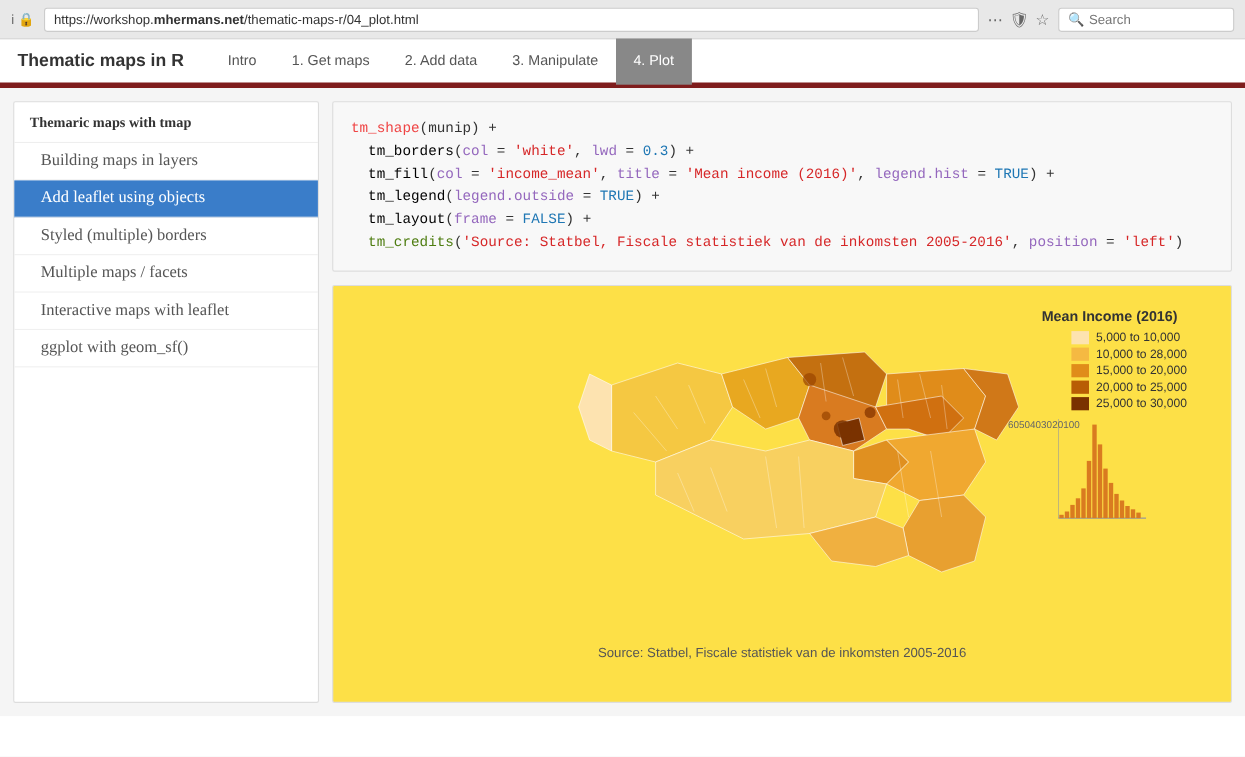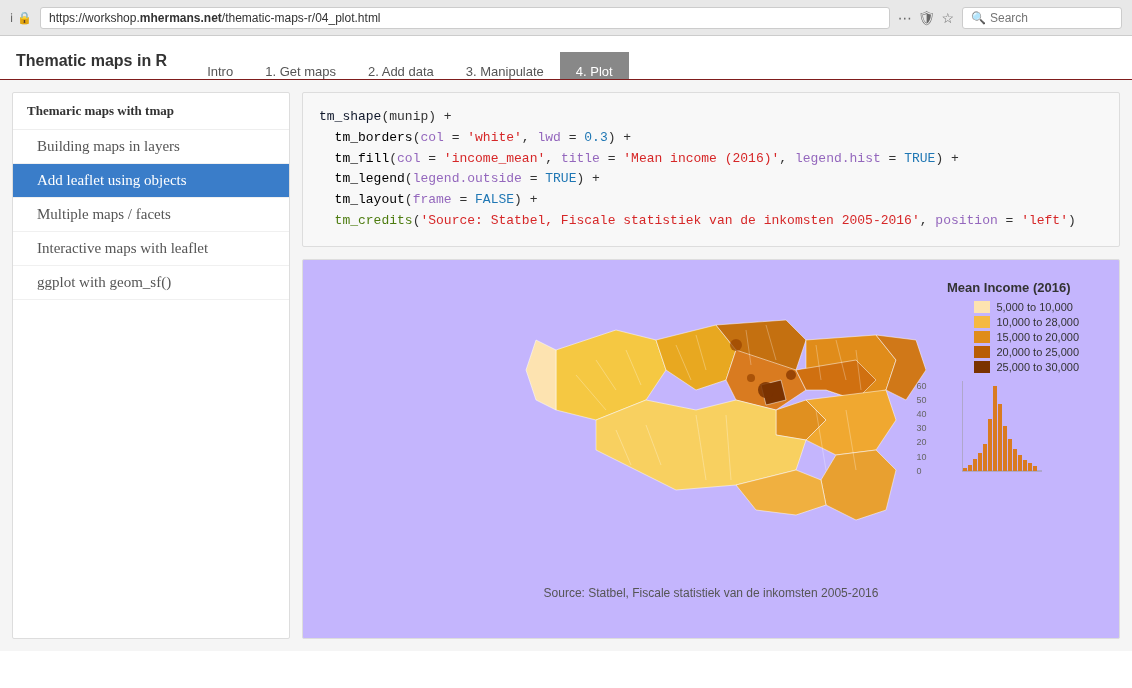--- a/index.html
+++ b/index.html
@@ -44,23 +44,24 @@
       gap: 4px;
     }
     .search-bar input { border: none; outline: none; font-size: 12px; width: 100%; }
 
     
     .page { background: white; min-height: 652px; }
 
     
     .top-nav {
       display: flex;
+      align-items: center;
       padding: 16px 16px;
       background: white;
-      border-bottom: 1px solid #7f1d1d;
+      border-bottom: 5px solid #7f1d1d;
       height: 44px;
     }
     .site-title {
       font-size: 16px;
       font-weight: bold;
       color: #333;
       margin-right: 24px;
       white-space: nowrap;
     }
     .nav-tabs { display: flex; gap: 0; }
@@ -129,21 +130,21 @@
       border-radius: 2px;
       padding: 14px 16px;
       font-family: 'Courier New', monospace;
       font-size: 13px;
       line-height: 1.6;
     }
     .code-line { white-space: pre; }
 
     
     .map-area {
-      background: #c4b5fd;
+      background: #fde047;
       border: 1px solid #ddd;
       border-radius: 2px;
       padding: 10px;
       display: flex;
       justify-content: center;
       align-items: flex-start;
       position: relative;
       min-height: 380px;
     }
 
@@ -183,21 +184,21 @@
       height: 12px;
       display: inline-block;
       flex-shrink: 0;
     }
     .hist-y-labels {
       position: absolute;
       left: -22px;
       top: 0;
       height: 100%;
       display: flex;
-      flex-direction: column;
+      flex-direction: row;
       justify-content: space-between;
       font-size: 9px;
       color: #666;
     }
 
     .map-caption {
       text-align: center;
       font-size: 12px;
       color: #555;
       margin-top: 6px;
@@ -239,29 +240,30 @@
       <a class="nav-tab active">4. Plot</a>
     </nav>
   </div>
 
   <div class="content-area">
 
     <div class="sidebar">
       <div class="sidebar-section-header">Themaric maps with tmap</div>
       <div class="sidebar-item">Building maps in layers</div>
       <div class="sidebar-item active">Add leaflet using objects</div>
+      <div class="sidebar-item">Styled (multiple) borders</div>
       <div class="sidebar-item">Multiple maps / facets</div>
       <div class="sidebar-item">Interactive maps with leaflet</div>
       <div class="sidebar-item">ggplot with geom_sf()</div>
     </div>
 
     <div class="main-content">
 
       <div class="code-block">
-        <div class="code-line"><span style="color:#0f172a;">tm_shape</span><span>(munip) +</span></div>
+        <div class="code-line"><span style="color:#ef4444;">tm_shape</span><span>(munip) +</span></div>
         <div class="code-line">  <span style="color:#000;">tm_borders</span><span>(</span><span style="color:#9467bd;">col</span><span> = </span><span style="color:#d62728;">'white'</span><span>, </span><span style="color:#9467bd;">lwd</span><span> = </span><span style="color:#1f77b4;">0.3</span><span>) +</span></div>
         <div class="code-line">  <span style="color:#000;">tm_fill</span><span>(</span><span style="color:#9467bd;">col</span><span> = </span><span style="color:#d62728;">'income_mean'</span><span>, </span><span style="color:#9467bd;">title</span><span> = </span><span style="color:#d62728;">'Mean income (2016)'</span><span>, </span><span style="color:#9467bd;">legend.hist</span><span> = </span><span style="color:#1f77b4;">TRUE</span><span>) +</span></div>
         <div class="code-line">  <span style="color:#000;">tm_legend</span><span>(</span><span style="color:#9467bd;">legend.outside</span><span> = </span><span style="color:#1f77b4;">TRUE</span><span>) +</span></div>
         <div class="code-line">  <span style="color:#000;">tm_layout</span><span>(</span><span style="color:#9467bd;">frame</span><span> = </span><span style="color:#1f77b4;">FALSE</span><span>) +</span></div>
         <div class="code-line">  <span style="color:#4d7c0f;font-family:Liberation Mono, monospace;">tm_credits</span><span>(</span><span style="color:#d62728;">'Source: Statbel, Fiscale statistiek van de inkomsten 2005-2016'</span><span>, </span><span style="color:#9467bd;">position</span><span> = </span><span style="color:#d62728;">'left'</span><span>)</span></div>
       </div>
 
       <div class="map-area">
         <div class="map-container">
 

